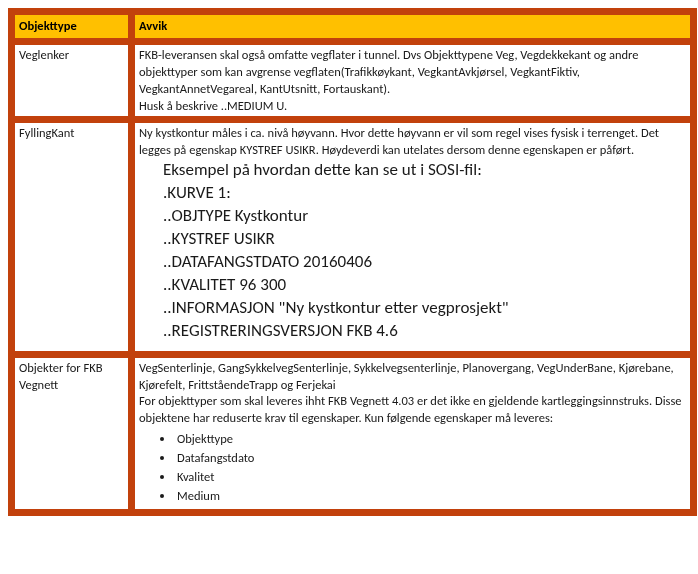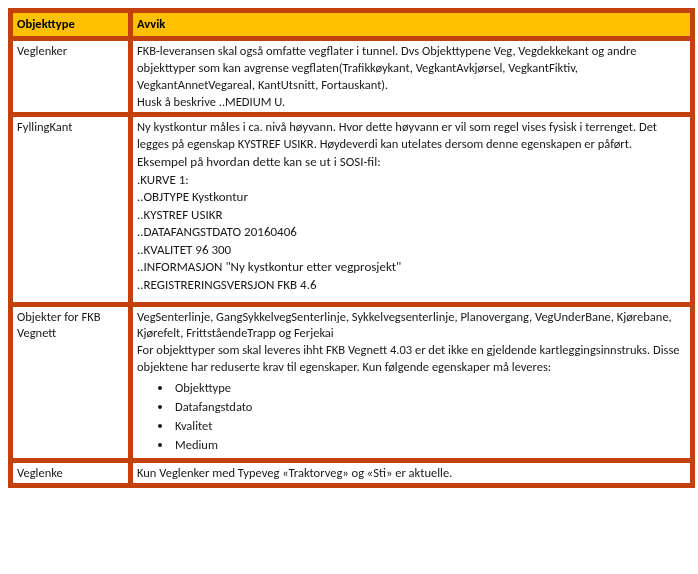--- a/index.html
+++ b/index.html
@@ -11,34 +11,35 @@
     background: #fff;
   }
   table {
     border-collapse: collapse;
     width: 682px;
     table-layout: fixed;
   }
   col.c1 { width: 120px; }
   col.c2 { width: 562px; }
   th, td {
-    border: 5px solid #c2410c;
+    border: 7px solid #c2410c;
     text-align: left;
     vertical-align: top;
     padding: 2px 4px;
     line-height: 1.35;
   }
   th {
     background: #ffc000;
     font-weight: bold;
     color: #000;
     padding: 3px 4px;
   }
   .sub {
-    font-size: 13px;
+    font-size: 17px;
+    margin-left: 24px;
   }
   ul.bullets {
     margin: 4px 0 2px 36px;
     padding: 0;
   }
   ul.bullets li {
     margin: 0 0 2px 0;
     padding-left: 2px;
   }
   .sp { height: 6px; display:block; }
@@ -88,18 +89,14 @@
         <span>VegSenterlinje, GangSykkelvegSenterlinje, Sykkelvegsenterlinje, Planovergang, VegUnderBane, Kjørebane, Kjørefelt, FrittståendeTrapp og Ferjekai</span><br>
         <span>For objekttyper som skal leveres ihht FKB Vegnett 4.03 er det ikke en gjeldende kartleggingsinnstruks. Disse objektene har reduserte krav til egenskaper. Kun følgende egenskaper må leveres:</span>
         <ul class="bullets">
           <li>Objekttype</li>
           <li>Datafangstdato</li>
           <li>Kvalitet</li>
           <li>Medium</li>
         </ul>
       </td>
     </tr>
-    <tr>
-      <td>Veglenke</td>
-      <td>Kun Veglenker med Typeveg «Traktorveg» og «Sti» er aktuelle.</td>
-    </tr>
   </tbody>
 </table>
 
 </body></html>

